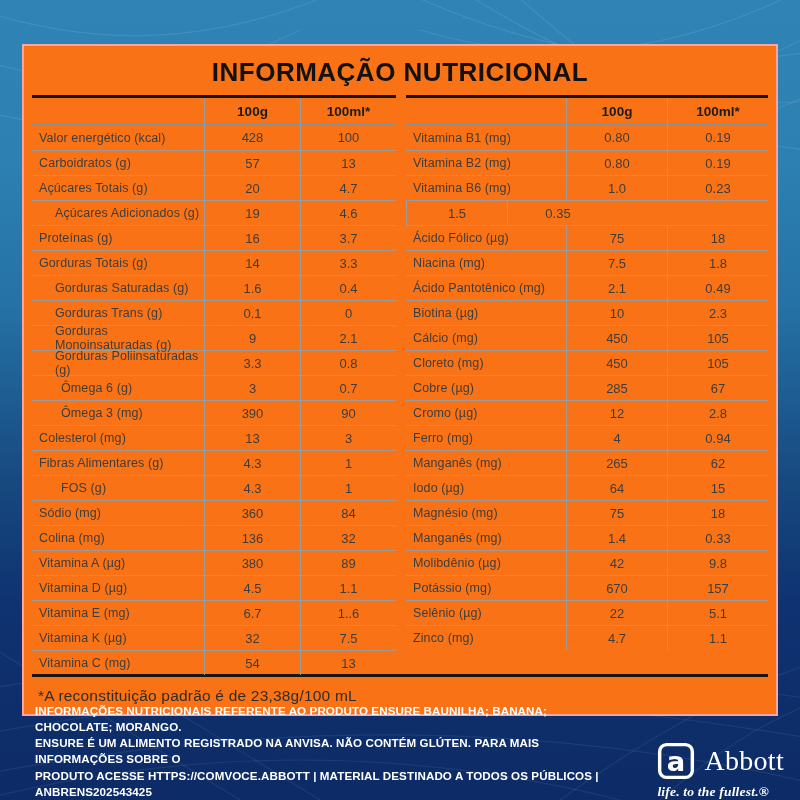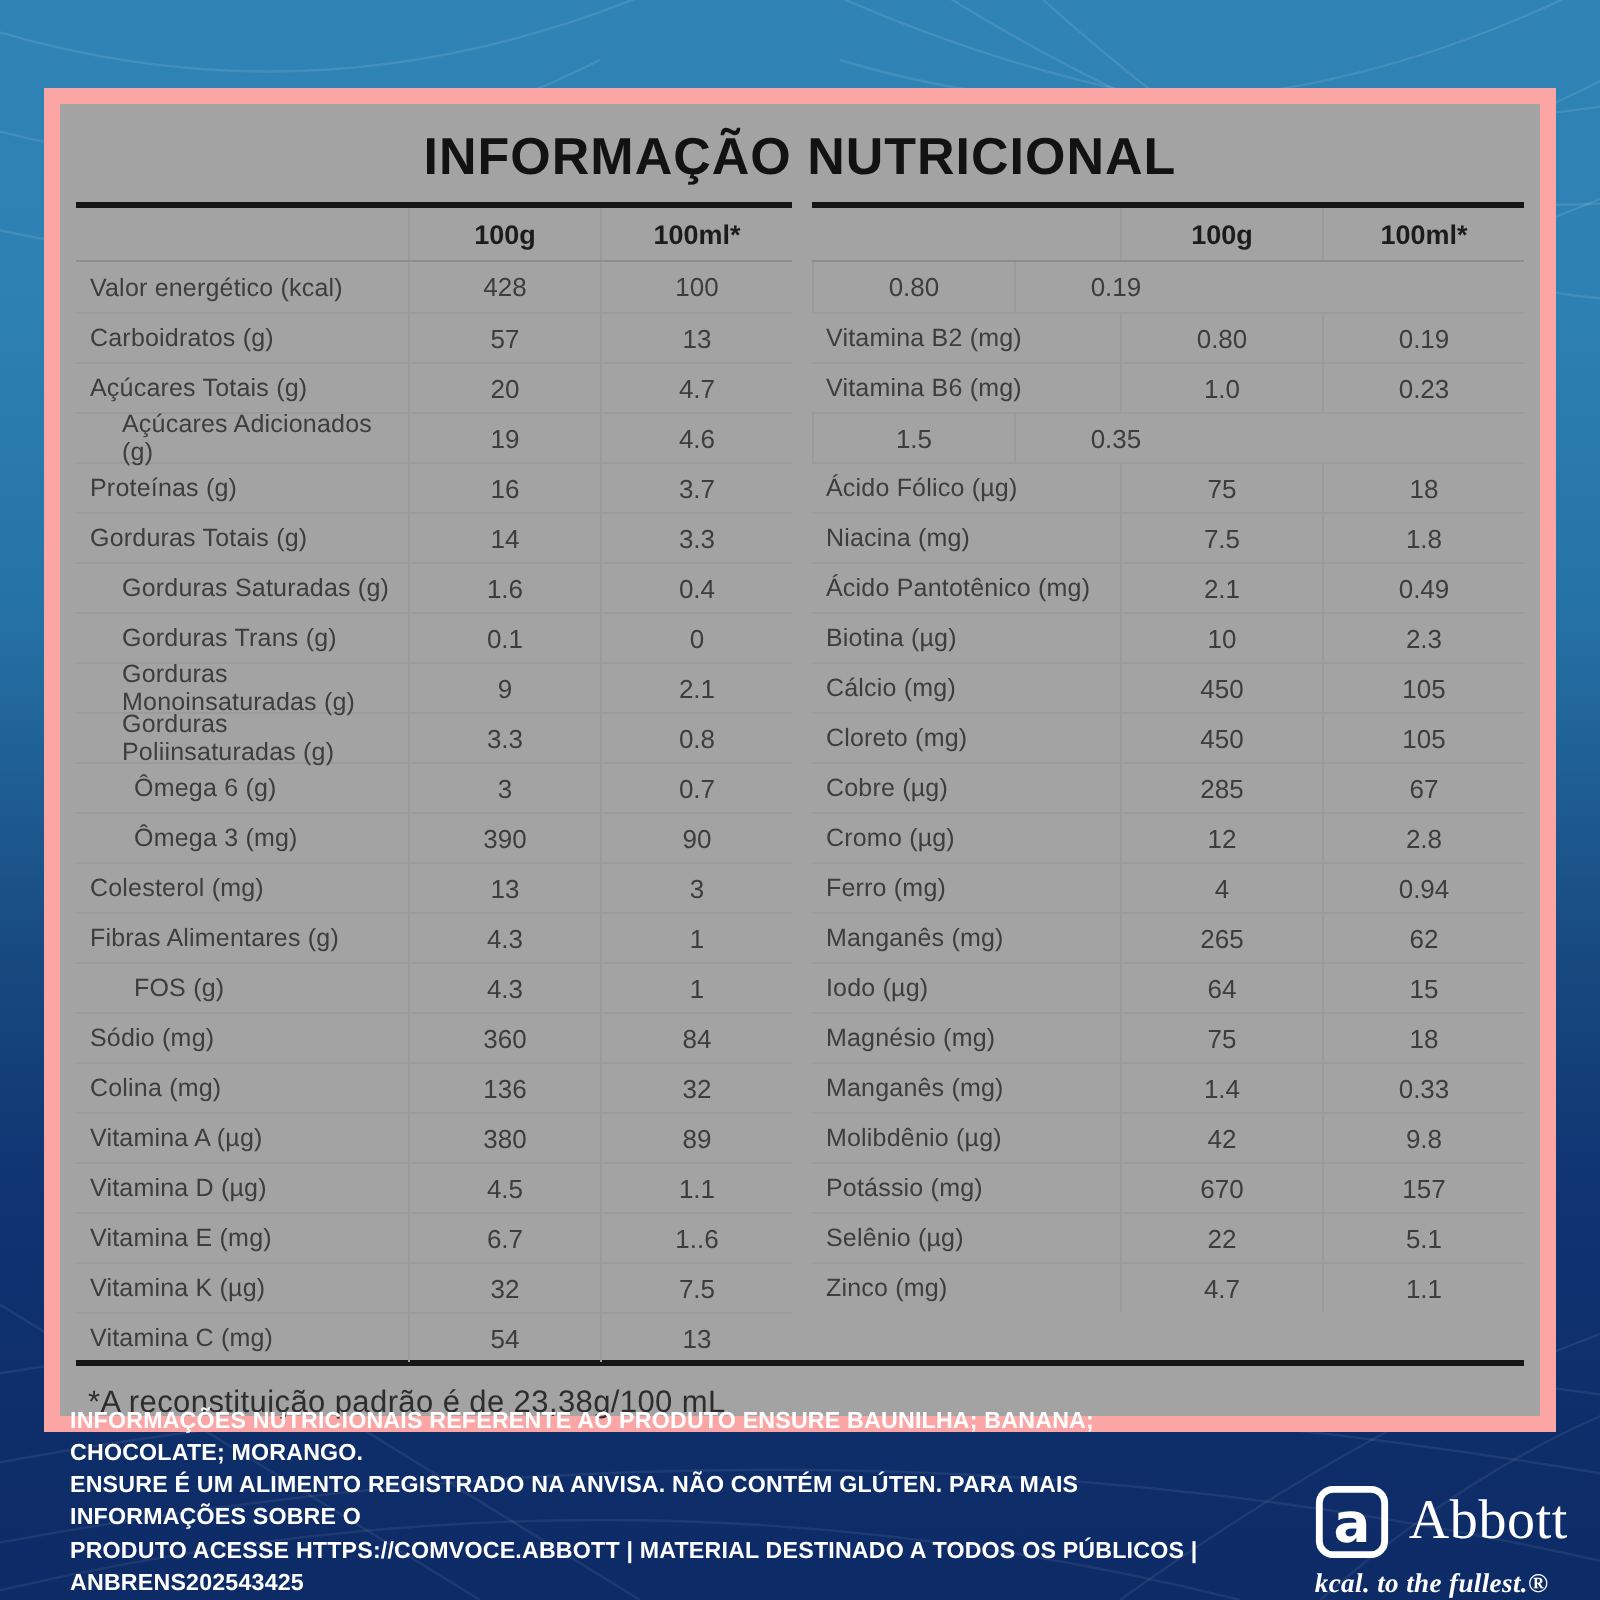--- a/index.html
+++ b/index.html
@@ -8,21 +8,21 @@
     font-family:"Liberation Sans",sans-serif;
     background:#0d2b66;
   }
   .bg{
     position:absolute;inset:0;
     background:linear-gradient(180deg,#2f83b5 0%,#2d80b2 20%,#2572a6 38%,#17497f 60%,#0f3270 76%,#0d2b66 100%);
   }
   .bg svg{position:absolute;inset:0;}
   .panel{
     position:absolute;left:22px;top:44px;width:756px;height:672px;
-    background:#a3a3a3;border:8px solid #fca5a5;box-sizing:border-box;
+    background:#f97316;border:2px solid #fca5a5;box-sizing:border-box;
   }
   .title{
     margin-top:11px;text-align:center;
     font-size:26px;font-weight:bold;letter-spacing:0.5px;color:#121212;
   }
   .tables{
     display:flex;gap:10px;margin:7px 8px 0 8px;
     height:579px;border-bottom:3px solid #161616;justify-content:center;
   }
   .nt-table{border-top:3px solid #161616;box-sizing:border-box;}
@@ -209,20 +209,21 @@
     </div>
 
     <div class="nt-table t-right">
       <div class="nt-header">
         <div class="cell label"></div>
         <div class="cell val hdr">100g</div>
         <div class="cell val hdr">100ml*</div>
       </div>
       <div>
           <div class="nt-row">
+            <div class="cell label ind0">Vitamina B1 (mg)</div>
             <div class="cell val">0.80</div>
             <div class="cell val">0.19</div>
           </div>
           <div class="nt-row">
             <div class="cell label ind0">Vitamina B2 (mg)</div>
             <div class="cell val">0.80</div>
             <div class="cell val">0.19</div>
           </div>
           <div class="nt-row">
             <div class="cell label ind0">Vitamina B6 (mg)</div>
@@ -332,15 +333,15 @@
     <div>PRODUTO ACESSE HTTPS://COMVOCE.ABBOTT | MATERIAL DESTINADO A TODOS OS PÚBLICOS | ANBRENS202543425</div>
   </div>
   <div class="brand">
     <div class="brand-top">
       <svg width="38" height="38" viewBox="0 0 100 100">
         <rect x="7" y="7" width="86" height="86" rx="18" fill="none" stroke="#ffffff" stroke-width="9"></rect>
         <text x="50" y="76" text-anchor="middle" font-family="DejaVu Sans, sans-serif" font-weight="bold" font-size="72" fill="#ffffff">a</text>
       </svg>
       <span class="brand-name">Abbott</span>
     </div>
-    <div class="brand-tagline">kcal. to the fullest.®</div>
+    <div class="brand-tagline">life. to the fullest.®</div>
   </div>
 </div>
 
 </body></html>

